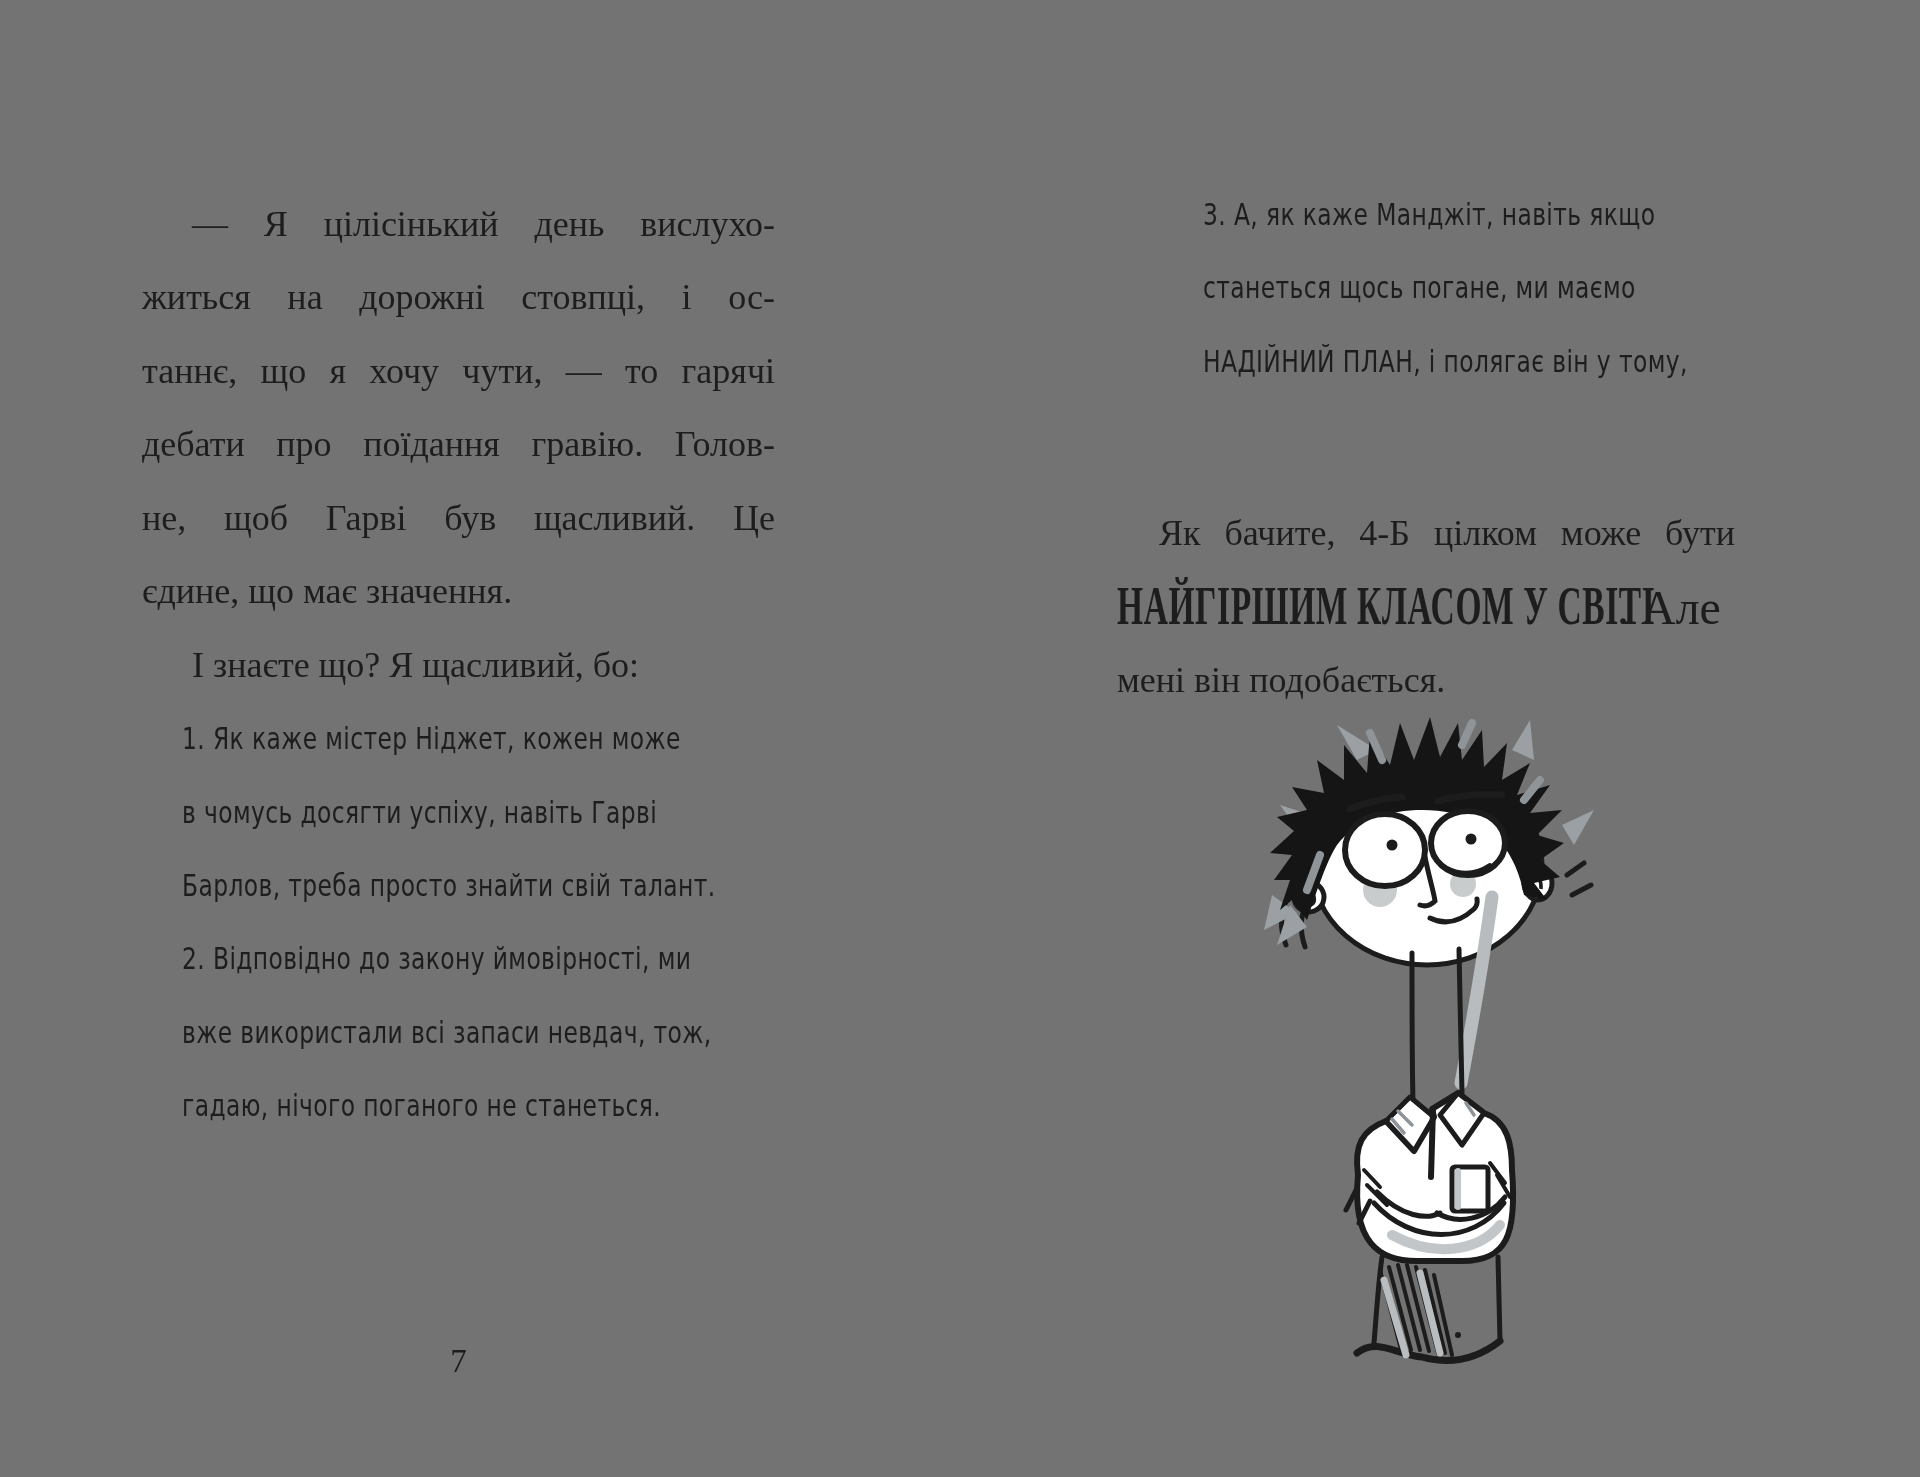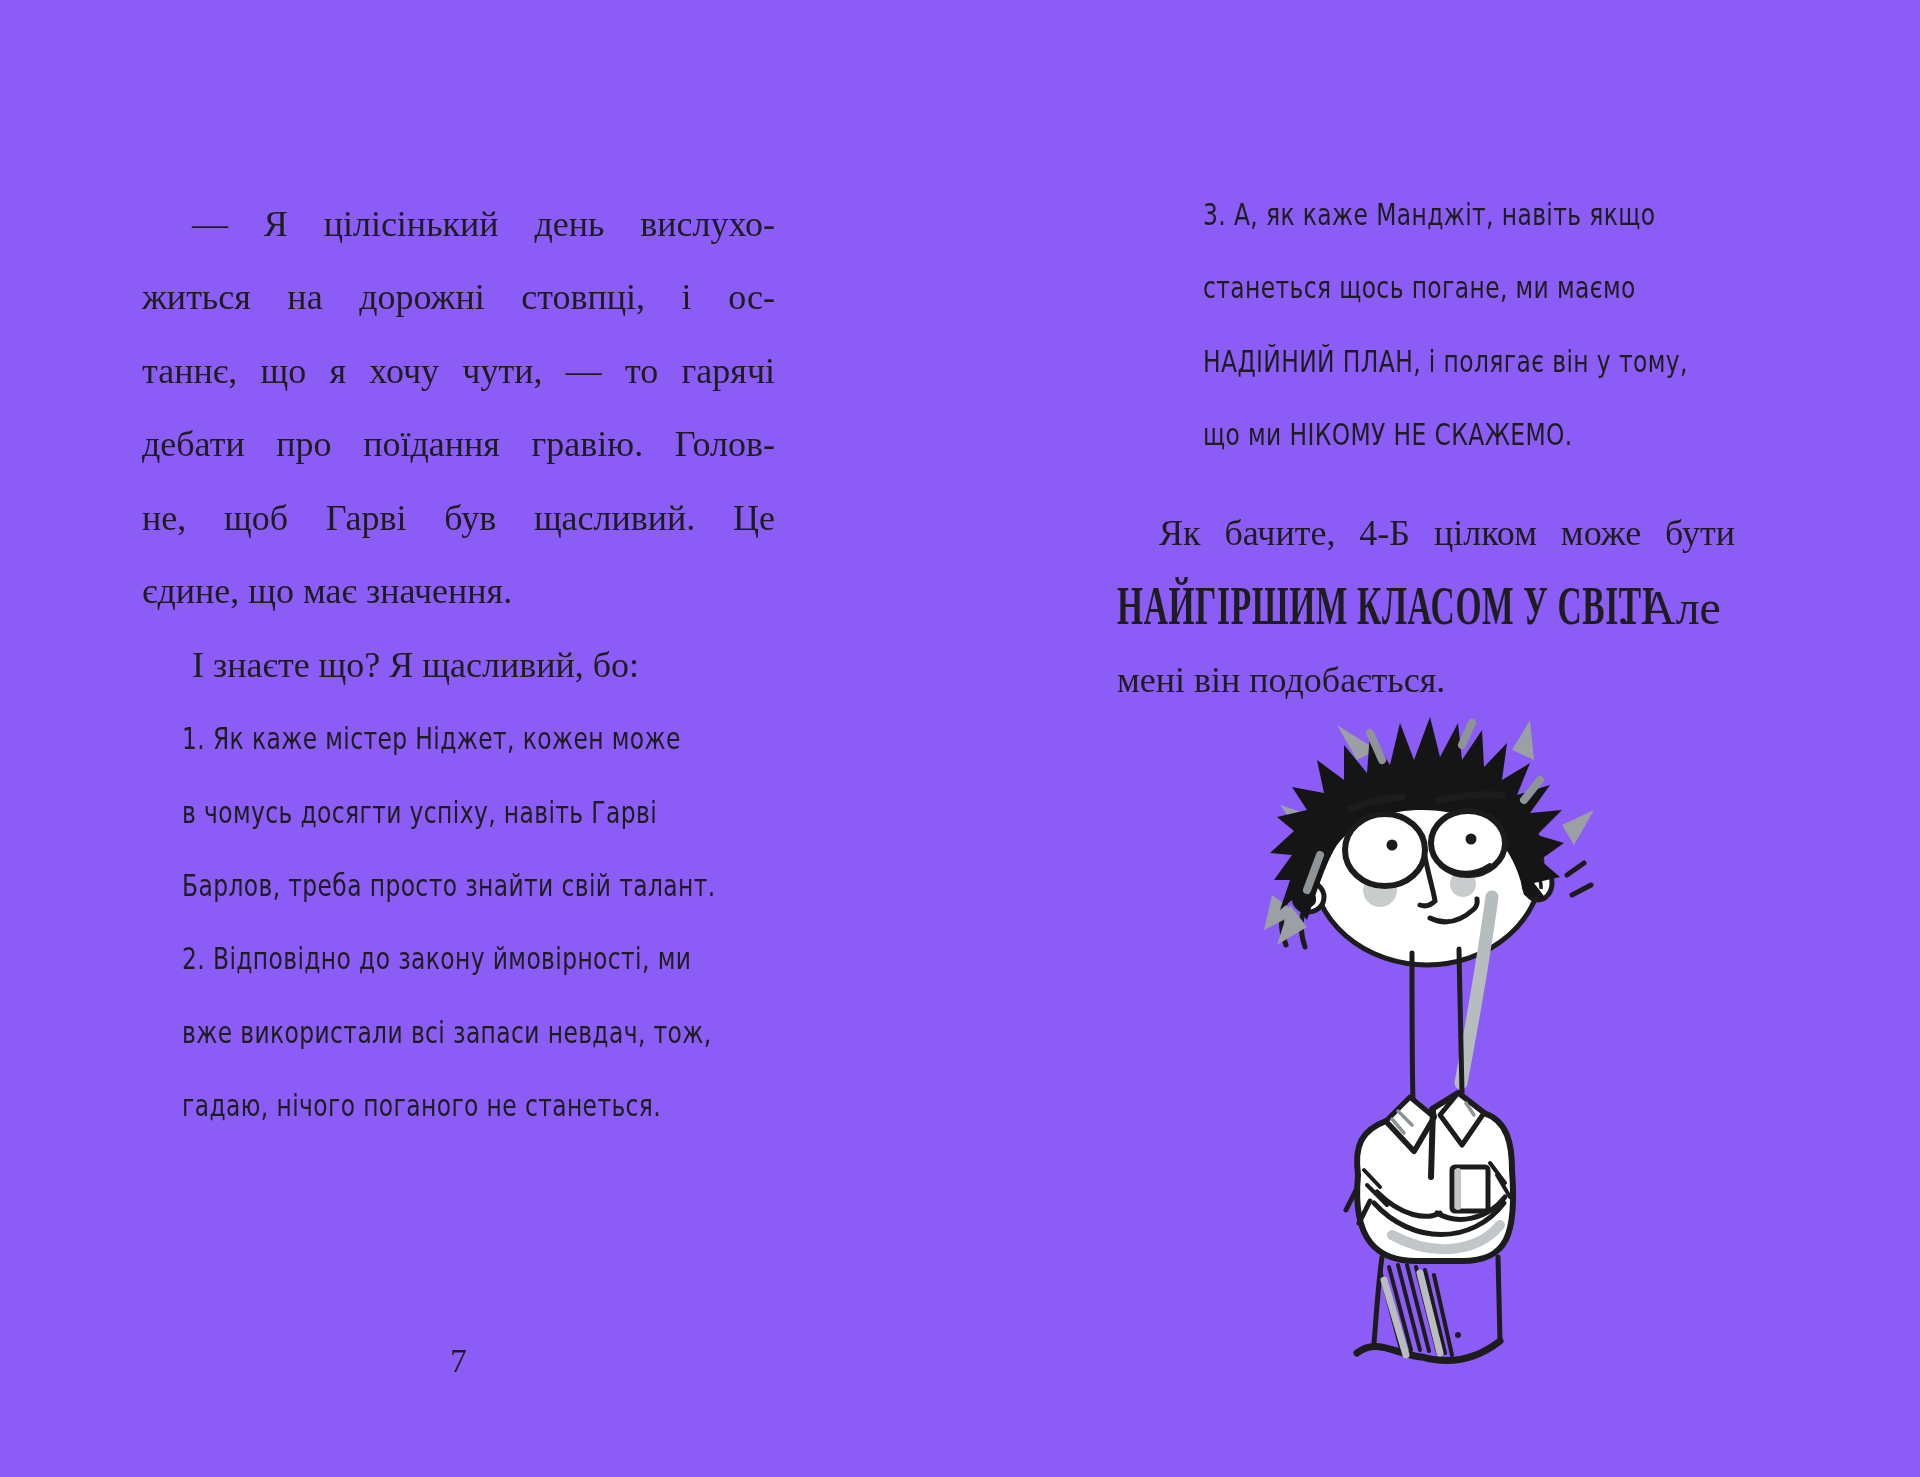--- a/index.html
+++ b/index.html
@@ -4,21 +4,21 @@
 <style>
   html,body{margin:0;padding:0;}
   body{
     width:1920px;height:1477px;
     background:#ffffff;
     font-family:"Liberation Serif", serif;
     color:#1d1d1d;
     overflow:hidden;
     position:relative;
   }
-  .page-spread{position:absolute;inset:0;background:#8b5cf6;}
+  .page-spread{position:absolute;inset:0;background:#737373;}
   .textblock{position:absolute;}
   .line{height:73.45px;line-height:73.45px;white-space:nowrap;}
   .serif{font-size:36px;font-family:"Liberation Serif",serif;}
   .jline{white-space:normal;text-align:justify;text-align-last:justify;}
   .indent{padding-left:50px;}
   .indent2{padding-left:42px;}
   .hand{font-family:"DejaVu Sans",sans-serif;font-size:30px;padding-left:40px;}
   .hand-r{padding-left:58px;}
   .hand .hand-inner{display:inline-block;transform:scaleX(0.78);transform-origin:0 50%;letter-spacing:0.5px;}
   .pagenum{position:absolute;left:142px;top:1325px;width:633px;text-align:center;font-size:33px;line-height:73px;}
@@ -50,21 +50,20 @@
       <div class="line hand"><span class="hand-inner">гадаю, нічого поганого не станеться.</span></div>
     </div>
     <div class="pagenum">7</div>
   </div>
 
   <div>
     <div class="textblock" style="left:1145px;top:178px;width:630px;">
       <div class="line hand hand-r"><span class="hand-inner">3. А, як каже Манджіт, навіть якщо</span></div>
       <div class="line hand hand-r"><span class="hand-inner">станеться щось погане, ми маємо</span></div>
       <div class="line hand hand-r"><span class="hand-inner">НАДІЙНИЙ ПЛАН, і полягає він у тому,</span></div>
-      <div class="line hand hand-r"><span class="hand-inner">що ми НІКОМУ НЕ СКАЖЕМО.</span></div>
     </div>
 
     <div class="textblock" style="left:1117px;top:497px;width:618px;">
       <div class="line serif jline indent2">Як бачите, 4-Б цілком може бути</div>
       <div class="line">
         <span class="closing-bold-wrap"><span class="closing-bold">НАЙГІРШИМ КЛАСОМ У СВІТІ</span></span><span class="closing-rest serif">. Але</span>
       </div>
       <div class="line serif">мені він подобається.</div>
     </div>
 

